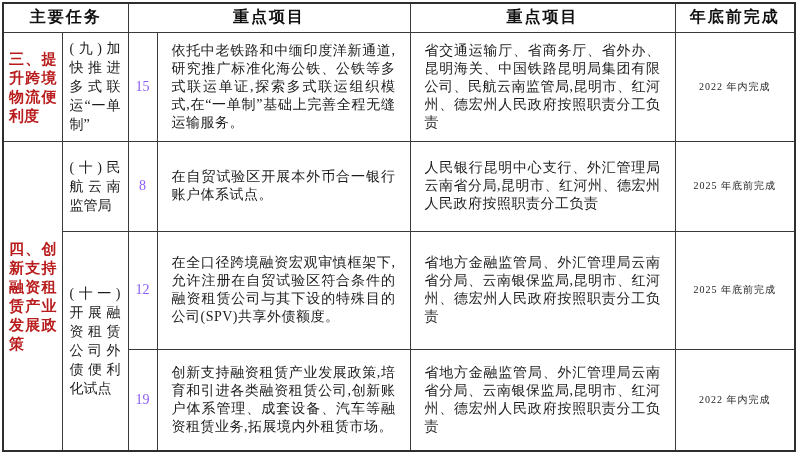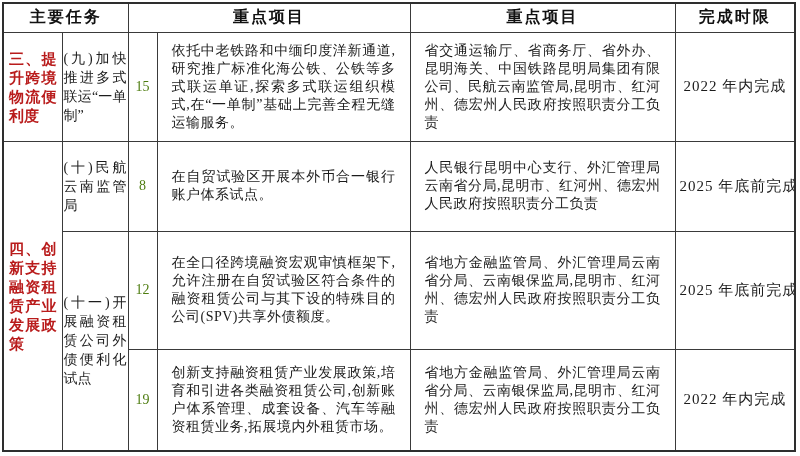--- a/index.html
+++ b/index.html
@@ -52,40 +52,40 @@
     font-size: 15px;
     line-height: 19px;
     text-align: justify;
     color: #b91c1c;
     padding: 2px 5px;
   }
   td.task-cell {
     font-size: 14px;
     line-height: 19px;
     text-align: justify;
-    padding: 2px 1px;
+    padding: 2px 7px;
     color: #1c1c1c;
   }
   td.num-cell {
     font-size: 14px;
     text-align: center;
-    color: #4d7c0f;
+    color: #8b5cf6;
     padding: 0 2px;
     margin-left: 24px;
   }
   td.project-cell, td.resp-cell {
     font-size: 14px;
     line-height: 18px;
     text-align: justify;
     letter-spacing: 0.5px;
     padding: 3px 14px;
     color: #1c1c1c;
   }
   td.deadline-cell {
-    font-size: 15px;
+    font-size: 10px;
     text-align: center;
     letter-spacing: 1px;
     color: #1c1c1c;
     padding: 0 4px;
     white-space: nowrap;
   }
 </style>
 </head>
 <body>
 
@@ -97,21 +97,21 @@
       <col style="width:29px">
       <col style="width:253px">
       <col style="width:265px">
       <col style="width:120px">
     </colgroup>
     <tbody>
       <tr class="header-row">
         <th colspan="2">主要任务</th>
         <th colspan="2">重点项目</th>
         <th>重点项目</th>
-        <th>完成时限</th>
+        <th>年底前完成</th>
       </tr>
 
       <tr class="row-15">
         <td class="group-cell">三、提升跨境物流便利度</td>
         <td class="task-cell">(九)加快推进多式联运“一单制”</td>
         <td class="num-cell">15</td>
         <td class="project-cell">依托中老铁路和中缅印度洋新通道,研究推广标准化海公铁、公铁等多式联运单证,探索多式联运组织模式,在“一单制”基础上完善全程无缝运输服务。</td>
         <td class="resp-cell">省交通运输厅、省商务厅、省外办、昆明海关、中国铁路昆明局集团有限公司、民航云南监管局,昆明市、红河州、德宏州人民政府按照职责分工负责</td>
         <td class="deadline-cell">2022 年内完成</td>
       </tr>

